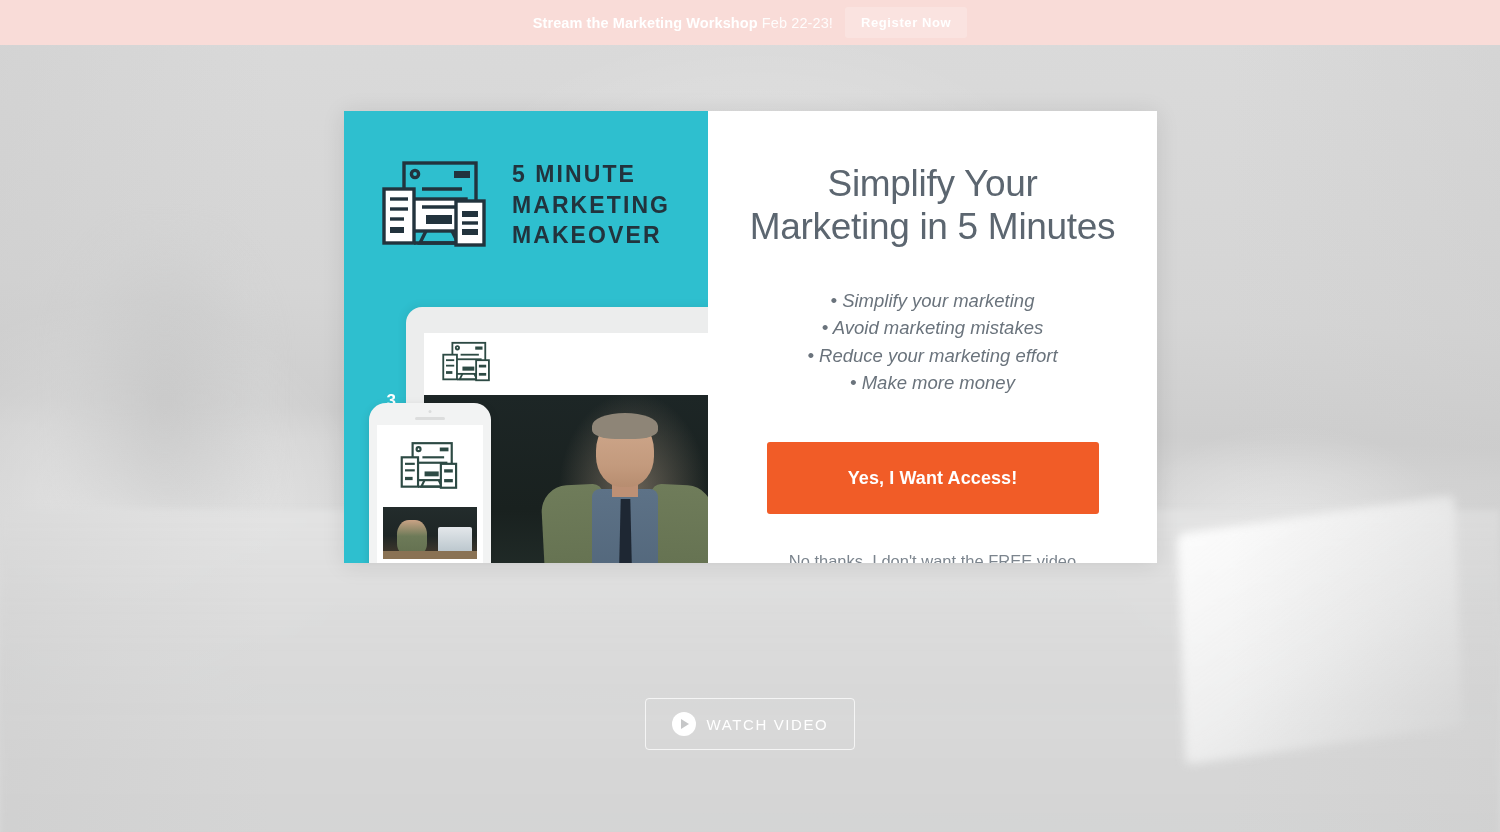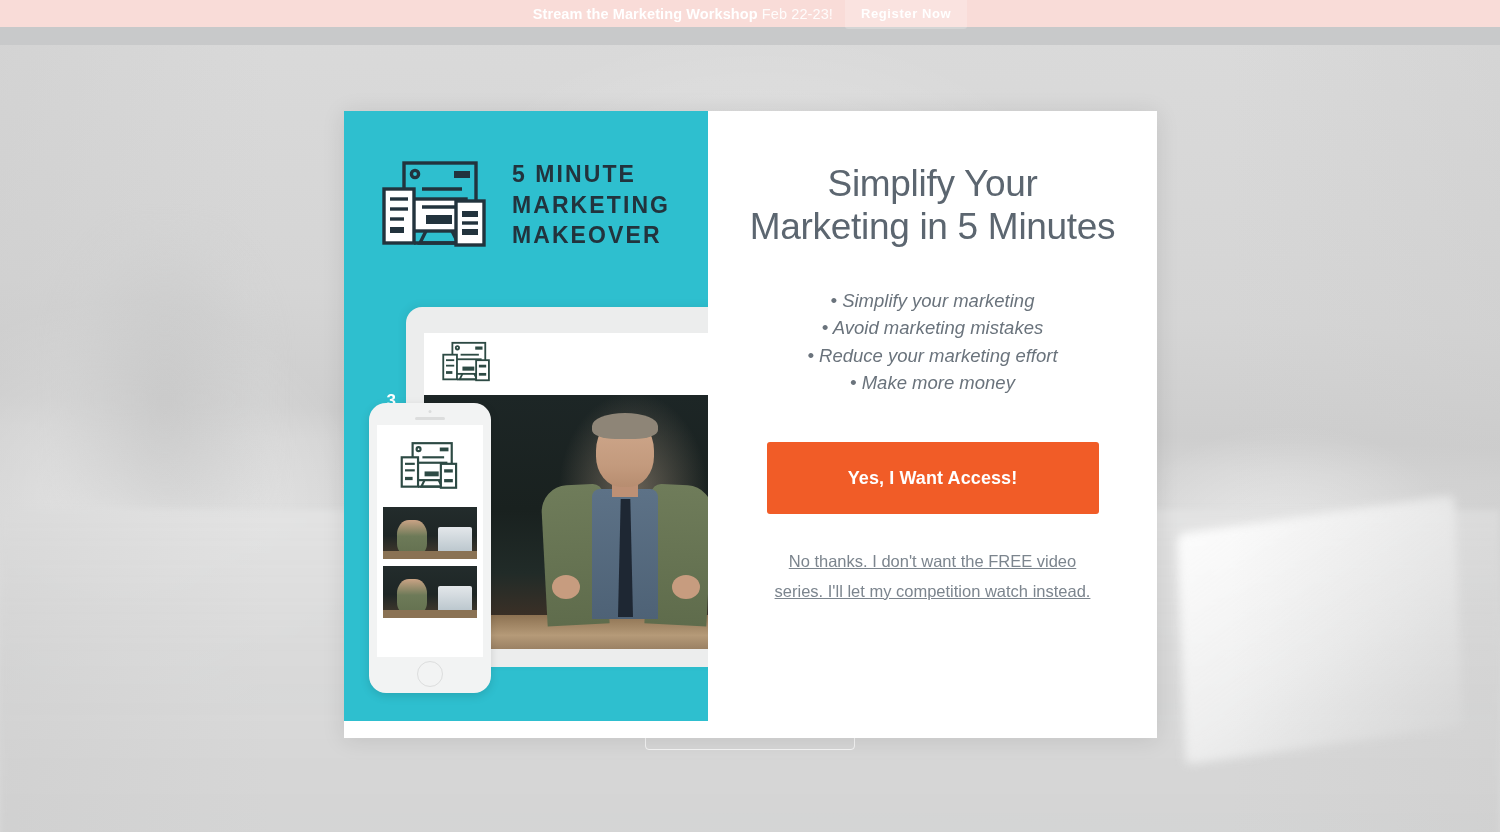--- a/index.html
+++ b/index.html
@@ -50,21 +50,21 @@
     filter: blur(5px);
   }
   .bg-vign {
     position: absolute; inset: 0;
     background: linear-gradient(90deg, rgba(200,201,202,0.35) 0%, rgba(200,201,202,0) 18%, rgba(200,201,202,0) 82%, rgba(200,201,202,0.3) 100%);
   }
 
   
   .announce {
     position: absolute; left: 0; top: 0;
-    width: 1500px; height: 27px;
+    width: 1500px; height: 45px;
     background: #f9dcd8;
     display: flex; align-items: center; justify-content: center;
     gap: 12px;
     z-index: 40;
   }
   .announce-text { font-size: 14.5px; color: #ffffff; letter-spacing: .1px; white-space: nowrap; }
   .announce-text b { font-weight: 700; }
   .announce-text span.light { font-weight: 400; opacity: .92; }
   .announce-btn {
     background: rgba(255,255,255,0.22);
@@ -199,21 +199,21 @@
     border-left: 8px solid #c6c7c8;
     border-top: 5px solid transparent;
     border-bottom: 5px solid transparent;
     margin-left: 2px;
   }
 
   
   .modal {
     position: absolute;
     left: 344px; top: 111px;
-    width: 813px; height: 627px;
+    width: 813px; height: 452px;
     display: flex;
     z-index: 60;
     box-shadow: 0 2px 22px rgba(0,0,0,0.10);
     overflow: hidden;
     background: #ffffff;
   }
 
   
   .modal-left {
     position: relative;

